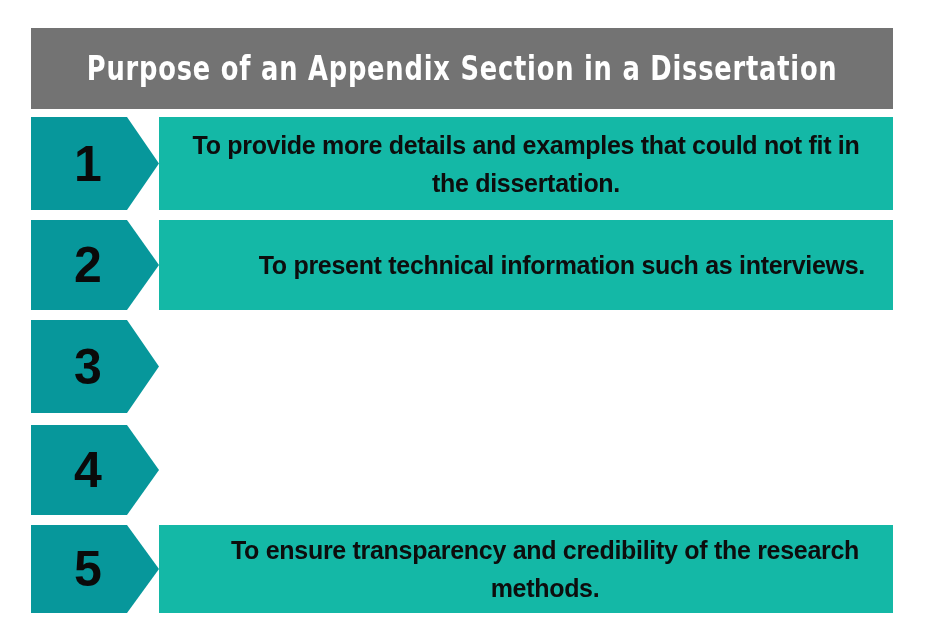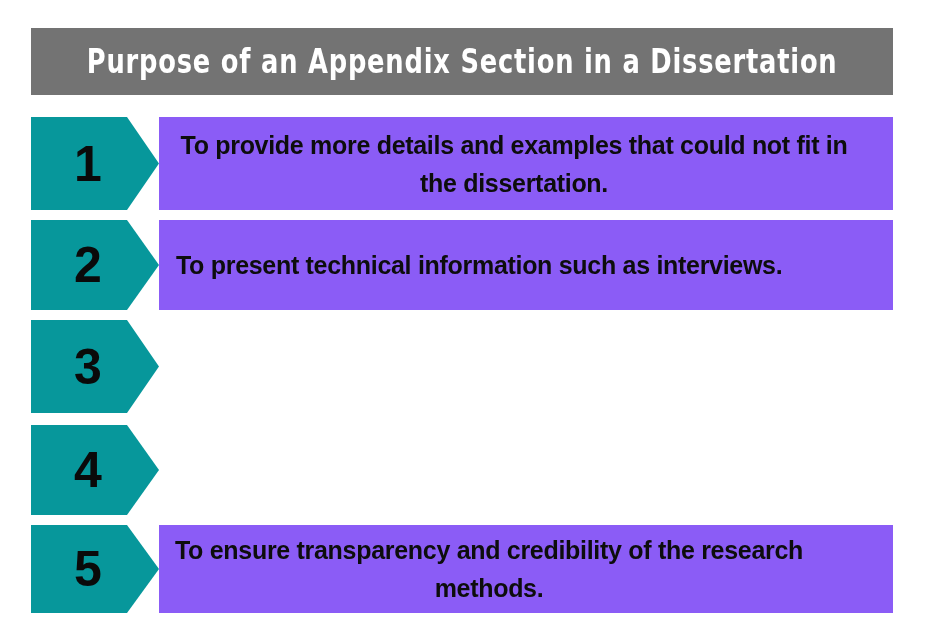--- a/index.html
+++ b/index.html
@@ -1,39 +1,39 @@
 <!DOCTYPE html>
 <html><head>
 <meta charset="utf-8">
 <style>
   html, body { margin: 0; padding: 0; background: #ffffff; }
   body { width: 926px; height: 643px; position: relative; overflow: hidden; font-family: "Liberation Sans", "DejaVu Sans", sans-serif; }
   .title-bar {
-    position: absolute; left: 31px; top: 28px; width: 862px; height: 67px;
+    position: absolute; left: 31px; top: 28px; width: 862px; height: 81px;
     background: #737373; display: flex; align-items: center; justify-content: center;
   }
   .title-text {
     color: #ffffff; font-family: "DejaVu Sans", sans-serif; font-weight: bold;
     font-size: 33px; letter-spacing: 1px; transform: scaleX(0.78); white-space: nowrap;
   }
   .row { position: absolute; left: 31px; width: 862px; }
   .badge {
     position: absolute; left: 0; top: 0; bottom: 0; width: 128px;
     background: #07979b;
     clip-path: polygon(0 0, 96px 0, 128px 50%, 96px 100%, 0 100%);
     display: flex; align-items: center; justify-content: center;
   }
   .badge-num {
     color: #0a0a0a; font-family: "Liberation Sans", sans-serif; font-weight: bold;
     font-size: 50px; margin-left: -14px;
   }
   .box {
     position: absolute; left: 128px; right: 0; top: 0; bottom: 0;
-    background: #8b5cf6; display: flex; align-items: center; justify-content: flex-start;
-    text-align: center; padding: 0 10px; box-sizing: border-box;
+    background: #14b8a6; display: flex; align-items: center; justify-content: flex-end;
+    text-align: center; padding: 0 28px; box-sizing: border-box;
   }
   .box-text {
     color: #0d0d0d; font-family: "Liberation Sans", sans-serif; font-weight: bold;
     font-size: 25px; line-height: 38px; letter-spacing: -0.3px; max-width: 700px;
   }
 </style>
 </head>
 <body>
 
 <div class="title-bar">

